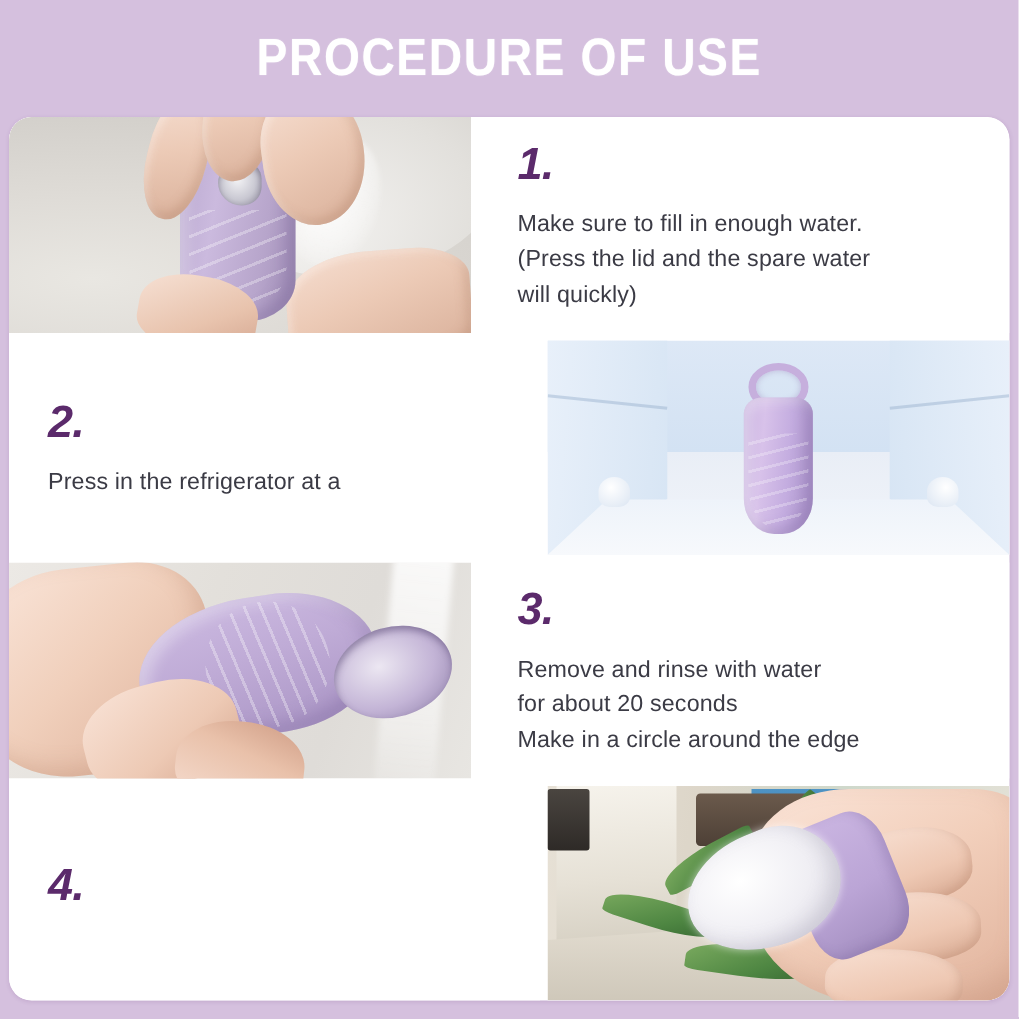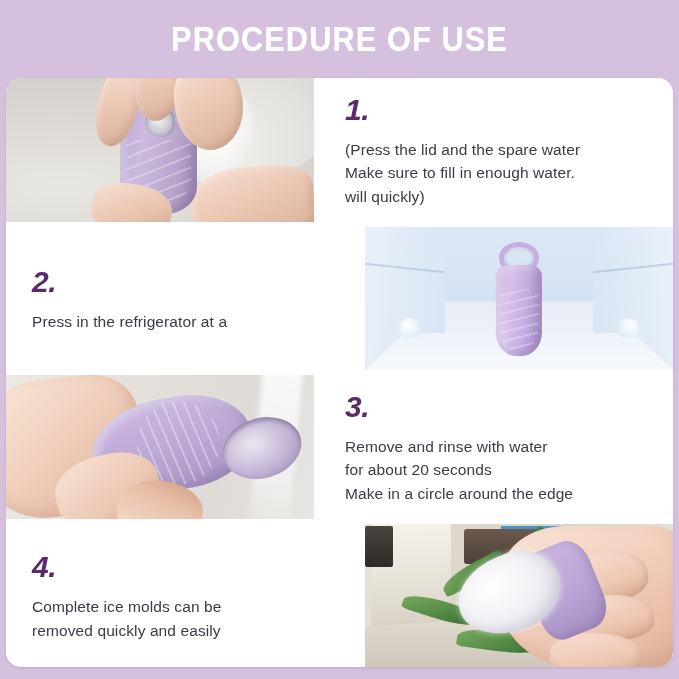--- a/index.html
+++ b/index.html
@@ -334,22 +334,22 @@
         <div class="thumb"></div>
         <div class="fingerA"></div>
         <div class="fingerB"></div>
         <div class="fingerC"></div>
       </div>
     </div>
 
     <div class="cell text-cell">
       <div class="step-number">1.</div>
       <div class="step-lines">
+        <div class="step-line">Make sure to fill in enough water.</div>
         <div class="step-line">(Press the lid and the spare water</div>
-        <div class="step-line">Make sure to fill in enough water.</div>
         <div class="step-line">will quickly)</div>
       </div>
     </div>
 
   </div>
 
   <div class="step-row">
 
     <div class="cell text-cell">
       <div class="step-number">2.</div>
@@ -395,24 +395,20 @@
         <div class="step-line">Make in a circle around the edge</div>
       </div>
     </div>
 
   </div>
 
   <div class="step-row">
 
     <div class="cell text-cell">
       <div class="step-number">4.</div>
-      <div class="step-lines">
-        <div class="step-line">Complete ice molds can be</div>
-        <div class="step-line">removed quickly and easily</div>
-      </div>
     </div>
 
     <div class="cell photo-cell">
       <div class="photo p4">
         <div class="window"></div>
         <div class="win-frame"></div>
         <div class="water-bg"></div>
         <div class="pot"></div>
         <div class="counter"></div>
         <div class="leaf4"></div>

